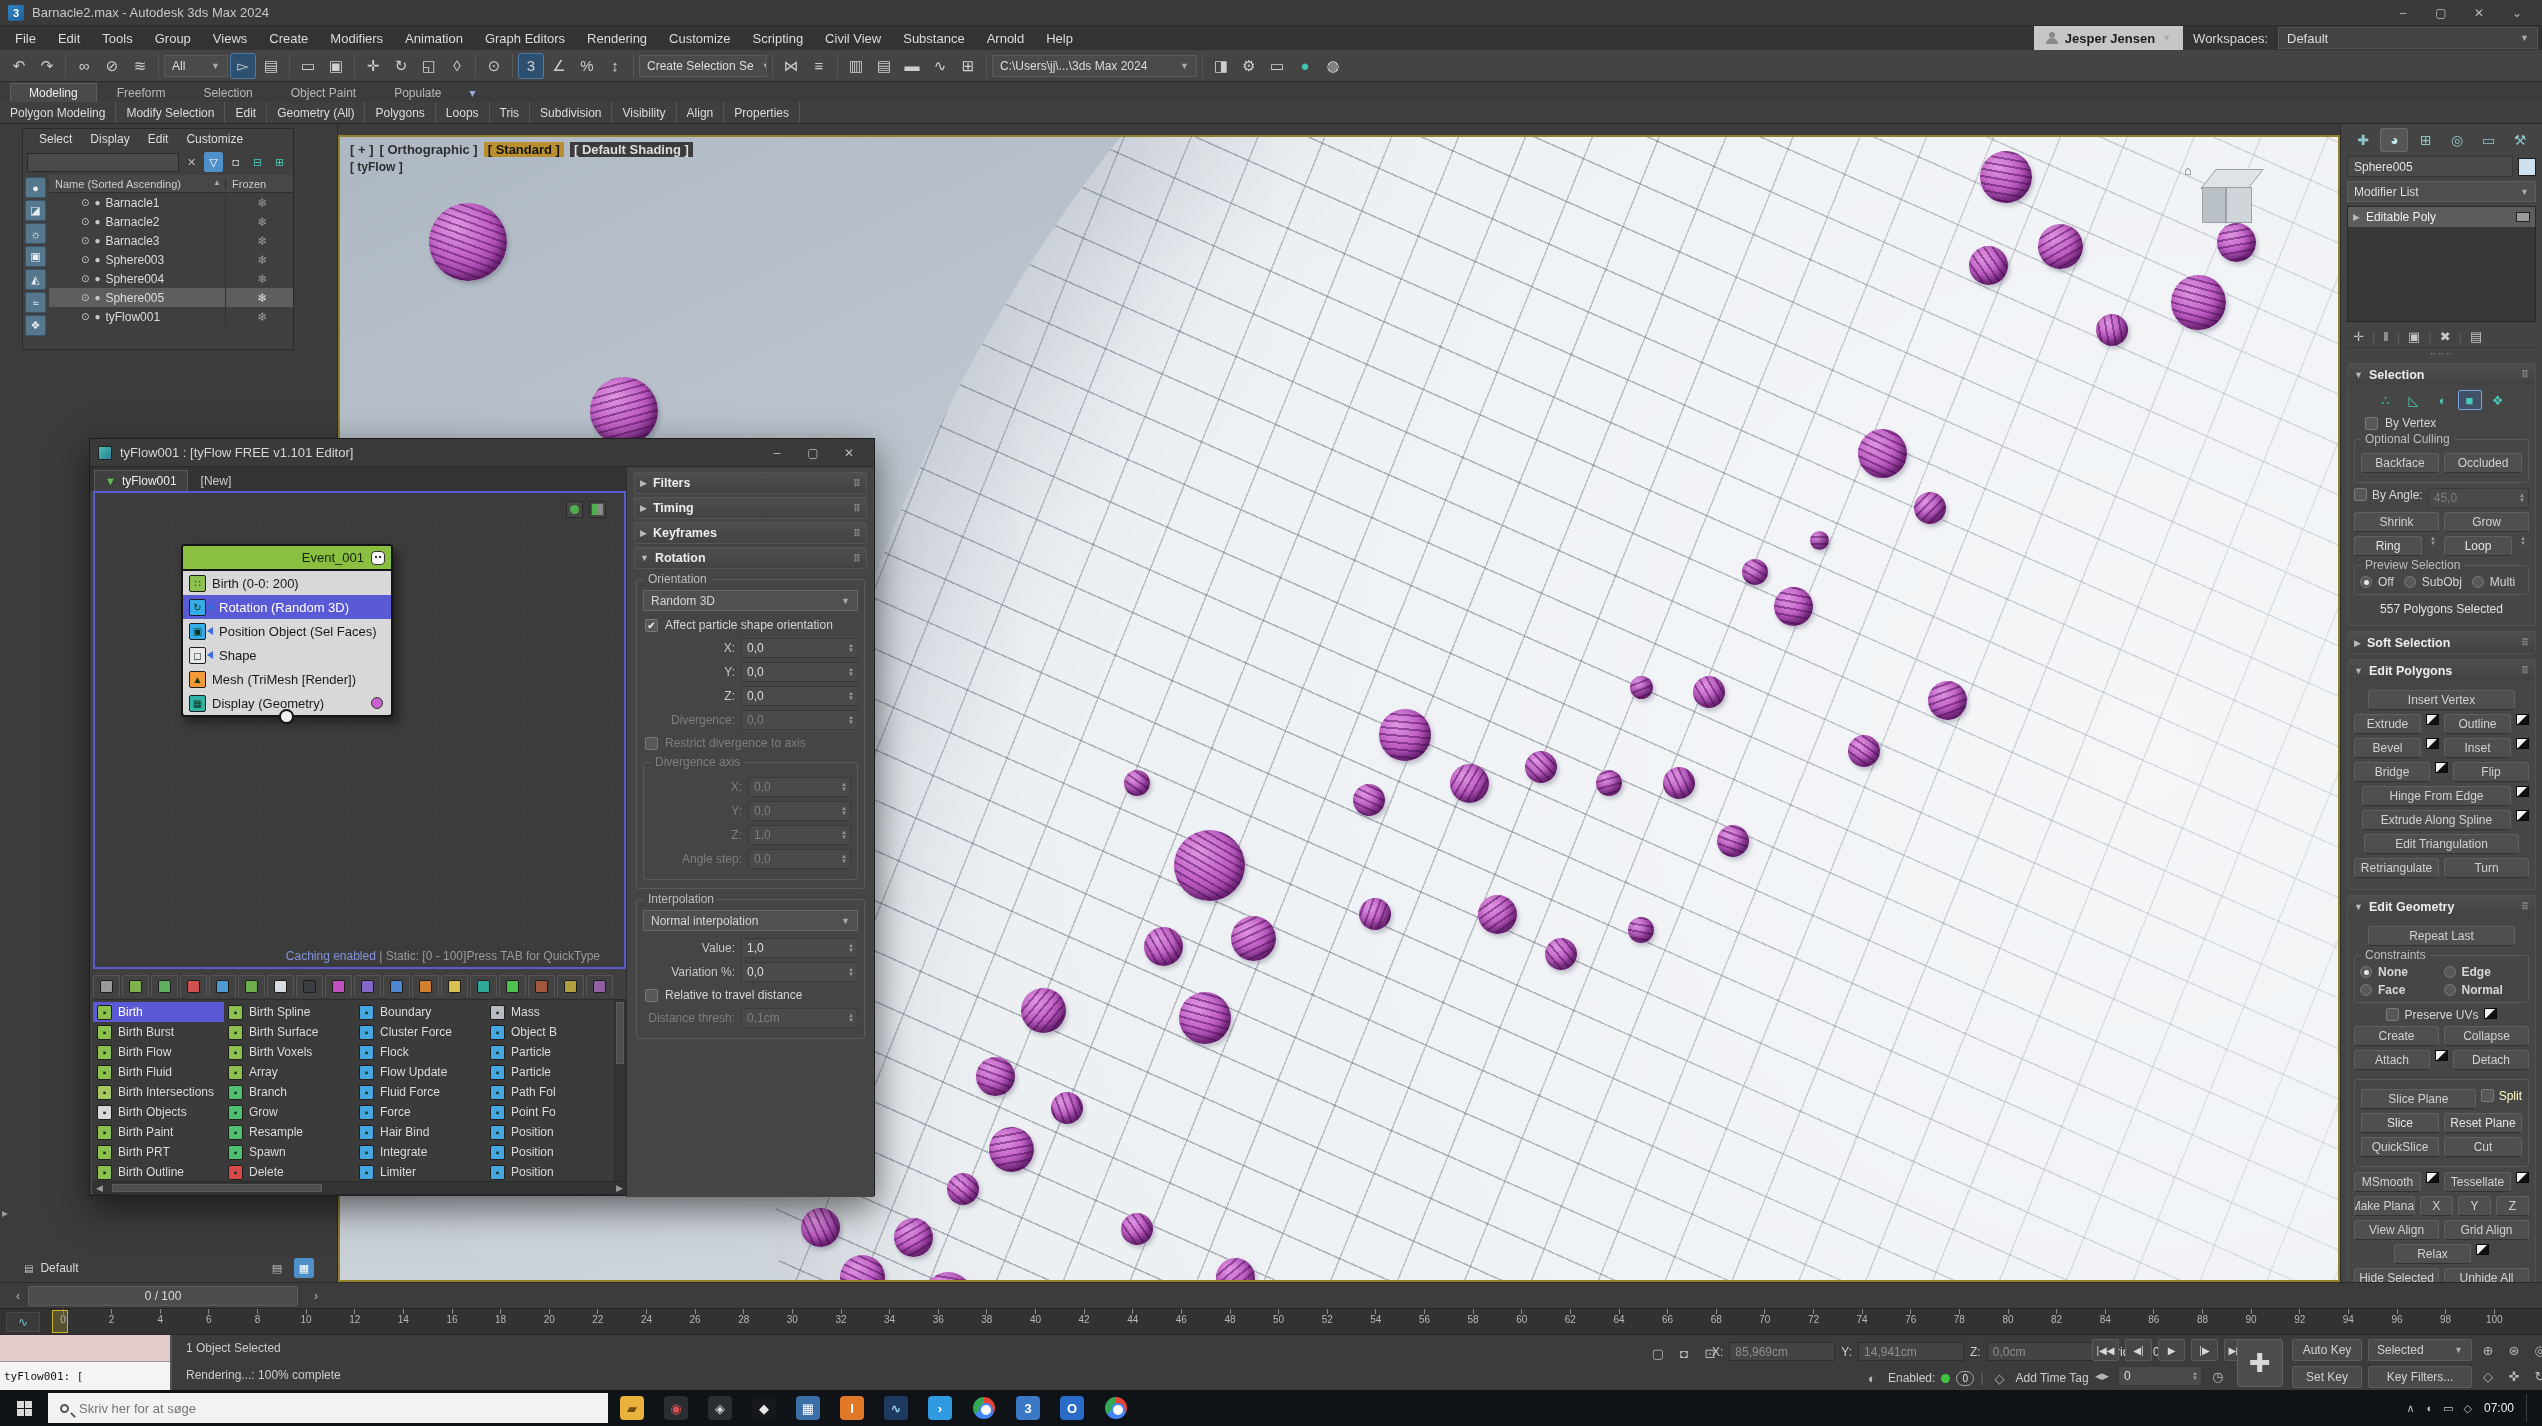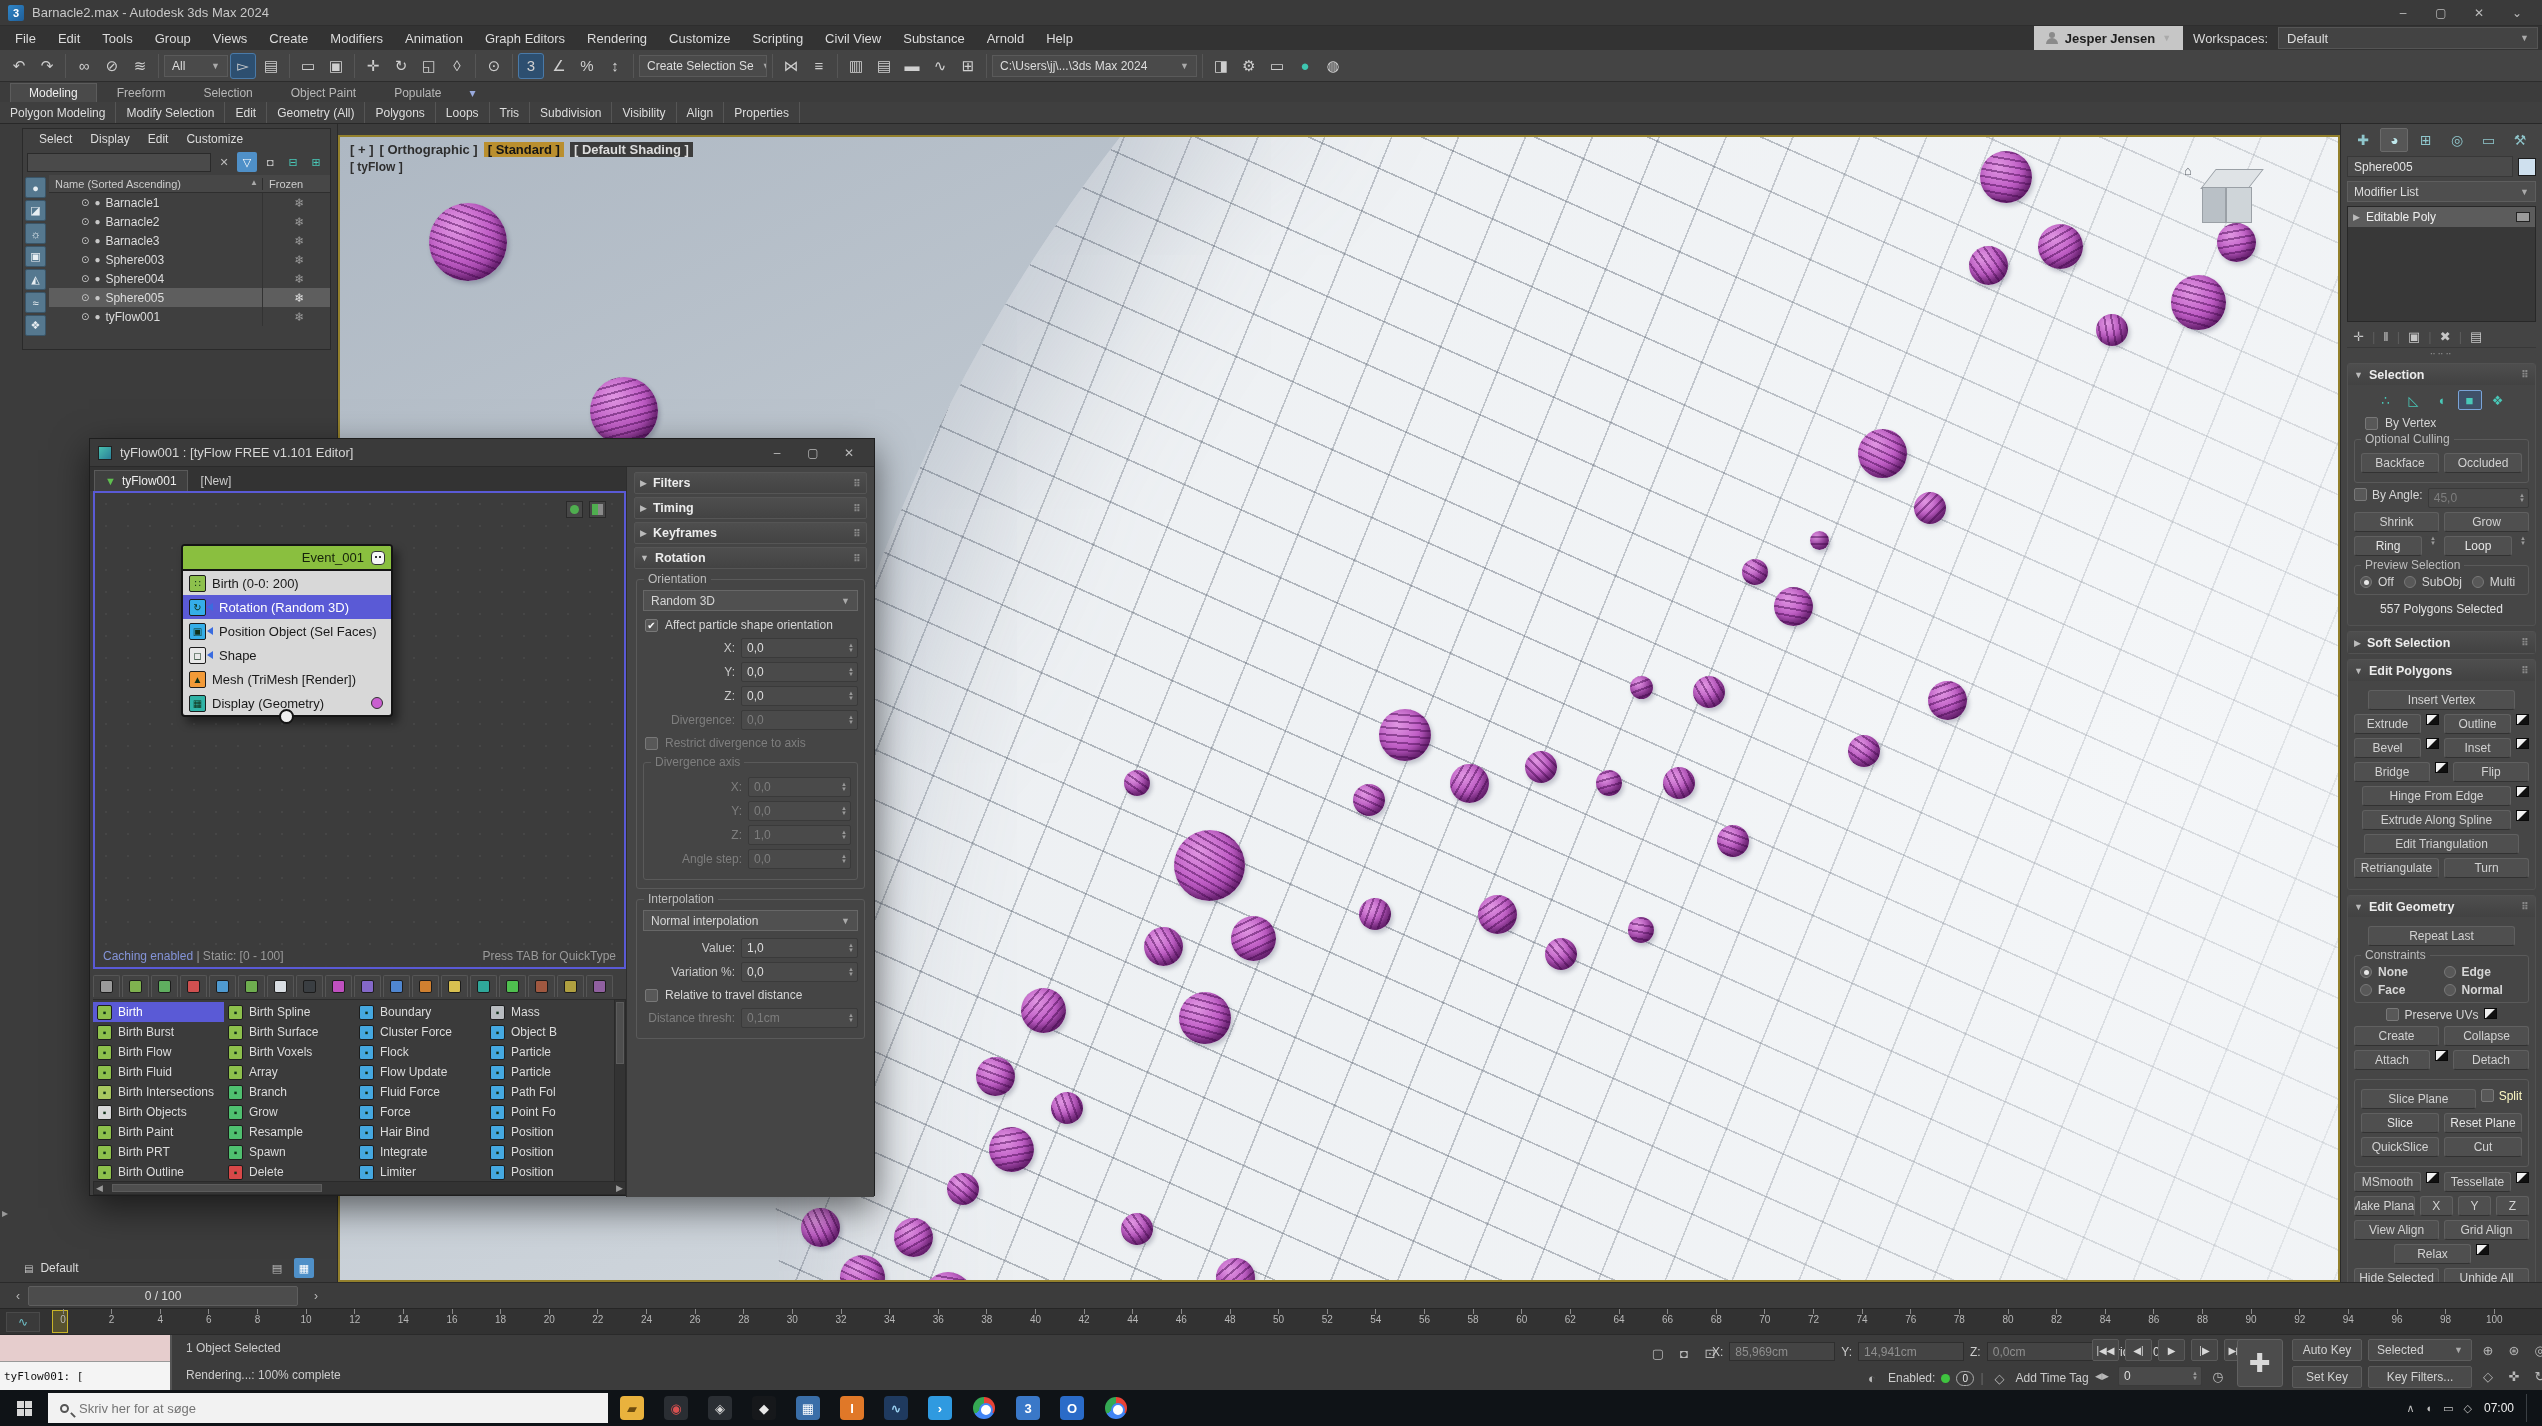--- a/index.html
+++ b/index.html
@@ -31,21 +31,21 @@
   
   #ribbontabs { position:absolute; left:0; top:82px; width:2542px; height:20px; background:#3c3c3c; display:flex; align-items:flex-end; padding-left:10px; gap:2px; font-size:12px; }
   .rtab { padding:2px 18px; color:#b8b8b8; }
   .rtab.active { background:#4a4a4a; border:1px solid #5c5c5c; border-bottom:none; color:#eee; }
   .rtab-min { padding:2px 8px; color:#9ad; }
   #ribbongroups { position:absolute; left:0; top:102px; width:2542px; height:22px; background:#3f3f3f; border-bottom:1px solid #282828; display:flex; align-items:center; font-size:12px; }
   .rgroup { padding:0 10px; height:100%; display:flex; align-items:center; border-right:1px solid #555; color:#ddd; }
 
   
   #leftpanel { position:absolute; left:0; top:124px; width:338px; height:1158px; background:#3c3c3c; border-right:1px solid #2a2a2a; }
-  #explorer { position:absolute; left:22px; top:4px; width:309px; height:222px; background:#3f3f3f; border:1px solid #2a2a2a; }
+  #explorer { position:absolute; left:22px; top:4px; width:272px; height:222px; background:#3f3f3f; border:1px solid #2a2a2a; }
   .ex-menus { height:20px; display:flex; gap:2px; padding-left:8px; align-items:center; }
   .ex-menus span { padding:0 8px; color:#ddd; }
   .ex-search { height:26px; display:flex; align-items:center; gap:3px; padding:0 4px; }
   .ex-input { flex:1; height:19px; background:#4a4a4a; border:1px solid #2a2a2a; color:#ddd; font-size:11px; padding:0 4px; font-family:inherit; }
   .ex-tool { width:20px; height:20px; display:flex; align-items:center; justify-content:center; color:#bbb; border-radius:2px; font-size:11px; }
   .ex-tool.blue { background:#4f90c8; color:#fff; }
   .ex-tool.teal { color:#49c8b8; }
   .ex-body { display:flex; height:172px; }
   .ex-strip { width:26px; display:flex; flex-direction:column; gap:2px; padding:2px; }
   .ex-strip .ex-tool { background:#55788f; border:1px solid #3a5568; color:#e8eef2; width:21px; height:21px; }
@@ -89,21 +89,21 @@
   #tyflow { position:absolute; left:89px; top:438px; width:786px; height:758px; background:#3f3f3f; border:1px solid #1e1e1e; box-shadow:0 12px 34px rgba(0,0,0,.55); z-index:50; font-size:12px; }
   .tf-title { height:28px; background:#3a3a3a; border-bottom:1px solid #2a2a2a; display:flex; align-items:center; gap:8px; padding:0 8px; color:#d6d6d6; font-size:13px; }
   .tf-appic { width:14px; height:14px; background:linear-gradient(135deg,#49c0b0,#2a7f98); border:1px solid #222; }
   .tf-title .wctl { margin-left:auto; display:flex; gap:2px; }
   .tf-left { position:absolute; left:0; top:28px; width:538px; height:730px; }
   .tf-tabs { height:24px; background:#333; display:flex; align-items:flex-end; padding-left:4px; gap:3px; }
   .tf-tab { padding:3px 10px; color:#ccc; display:flex; gap:6px; align-items:center; }
   .tf-tab.active { background:#404040; border:1px solid #5a5a5a; border-bottom:none; color:#eee; }
   .tf-tab .g { color:#5fc04f; font-size:11px; }
   .tf-canvas { position:absolute; left:3px; right:2px; top:24px; height:478px; border:2px solid #5a5ad6; background:#3c3c3c; background-image:radial-gradient(#464646 1px, transparent 1px); background-size:22px 22px; }
-  .tf-status { position:absolute; left:0; right:0; bottom:0; height:22px; display:flex; justify-content:space-between; align-items:center; padding:0 8px; color:#9a9a9a; background:rgba(60,60,60,.9); }
+  .tf-status { position:absolute; left:0; right:0; bottom:0; height:22px; display:flex; justify-content:flex-end; align-items:center; padding:0 24px; color:#9a9a9a; background:rgba(60,60,60,.9); }
   .tf-status .hl { color:#8494d8; }
   .cv-btns { position:absolute; right:18px; top:8px; display:flex; gap:6px; }
   .cv-btn { width:17px; height:17px; background:#474747; border:1px solid #2a2a2a; display:flex; align-items:center; justify-content:center; font-size:10px; }
   .cv-btn .dotg { width:9px; height:9px; border-radius:50%; background:#4fae4f; }
   .cv-btn .halfg { width:11px; height:11px; background:linear-gradient(90deg,#4fae4f 0 50%,#8a8a8a 50% 100%); }
   .node { position:absolute; left:86px; top:51px; width:212px; background:#d8d8d8; border:2px solid #141414; border-radius:4px; box-shadow:5px 6px 10px rgba(0,0,0,.45); }
   .node-header { height:25px; background:#8abf3f; border-bottom:2px solid #141414; border-radius:2px 2px 0 0; display:flex; align-items:center; justify-content:flex-end; gap:7px; padding:0 6px; color:#17230b; font-size:13px; }
   .bulb { width:14px; height:14px; background:#f6f6f6; border:1px solid #333; border-radius:4px; background-image:radial-gradient(circle at 35% 40%, #333 1px, transparent 1.3px), radial-gradient(circle at 65% 40%, #333 1px, transparent 1.3px); }
   .node-row { height:24px; display:flex; align-items:center; gap:6px; padding:0 8px 0 6px; color:#191919; font-size:13px; }
   .node-row.selected { background:#5a5ad6; color:#fff; }

